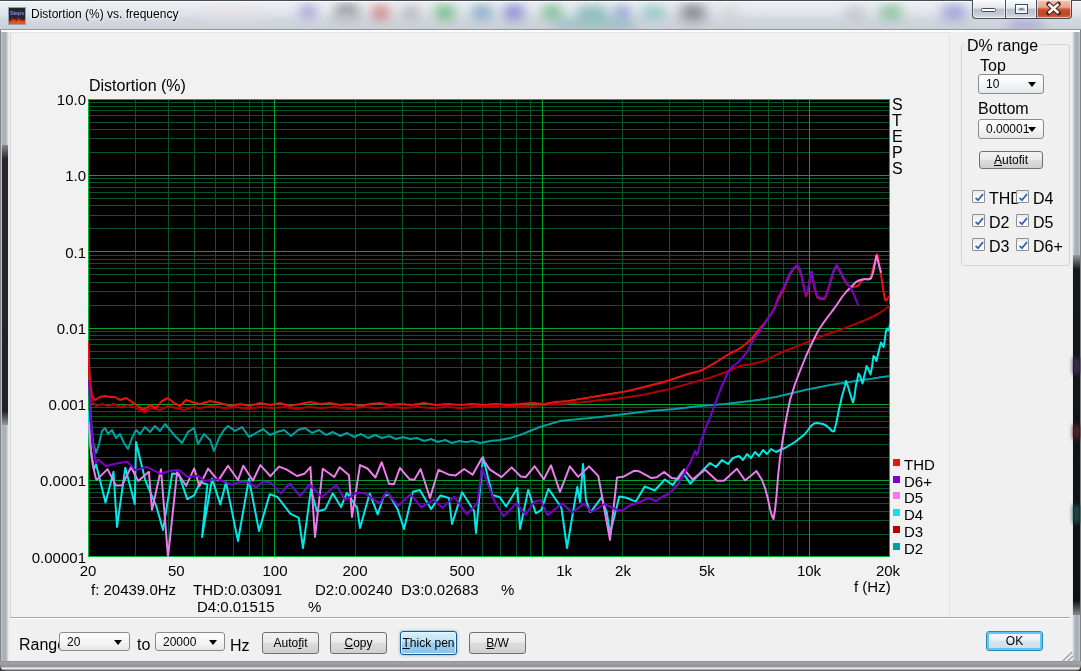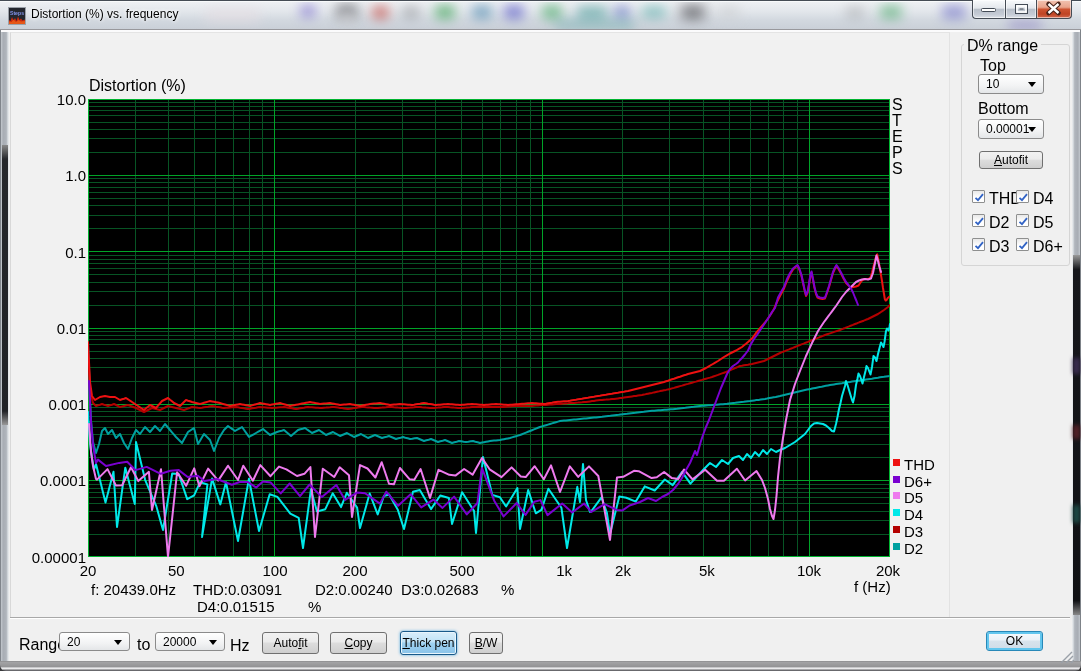--- a/index.html
+++ b/index.html
@@ -331,15 +331,15 @@
 <div class="dtext" style="left:230px;top:637px;">Hz</div>
 <div class="w7btn" style="left:262px;top:632px;width:57px;height:22px;">
     <span>Auto<u>f</u>it</span>
   </div>
 <div class="w7btn" style="left:330px;top:632px;width:57px;height:22px;padding-left:12px;">
     <span><u>C</u>opy</span>
   </div>
 <div class="w7btn" style="left:400px;top:631px;width:57px;height:24px;border-color:#18598a;background:linear-gradient(#d9eefb 0%,#bfe2f6 45%,#9ed1f0 50%,#8ac3e9 100%);box-shadow:0 0 3px #55aade, inset 0 0 0 1px #e8f5fc;">
     <span><u>T</u>hick pen</span>
   </div>
-<div class="w7btn" style="left:469px;top:632px;width:34px;height:22px;">
+<div class="w7btn" style="left:469px;top:632px;width:57px;height:22px;">
     <span><u>B</u>/W</span>
   </div>
 
 </body></html>

